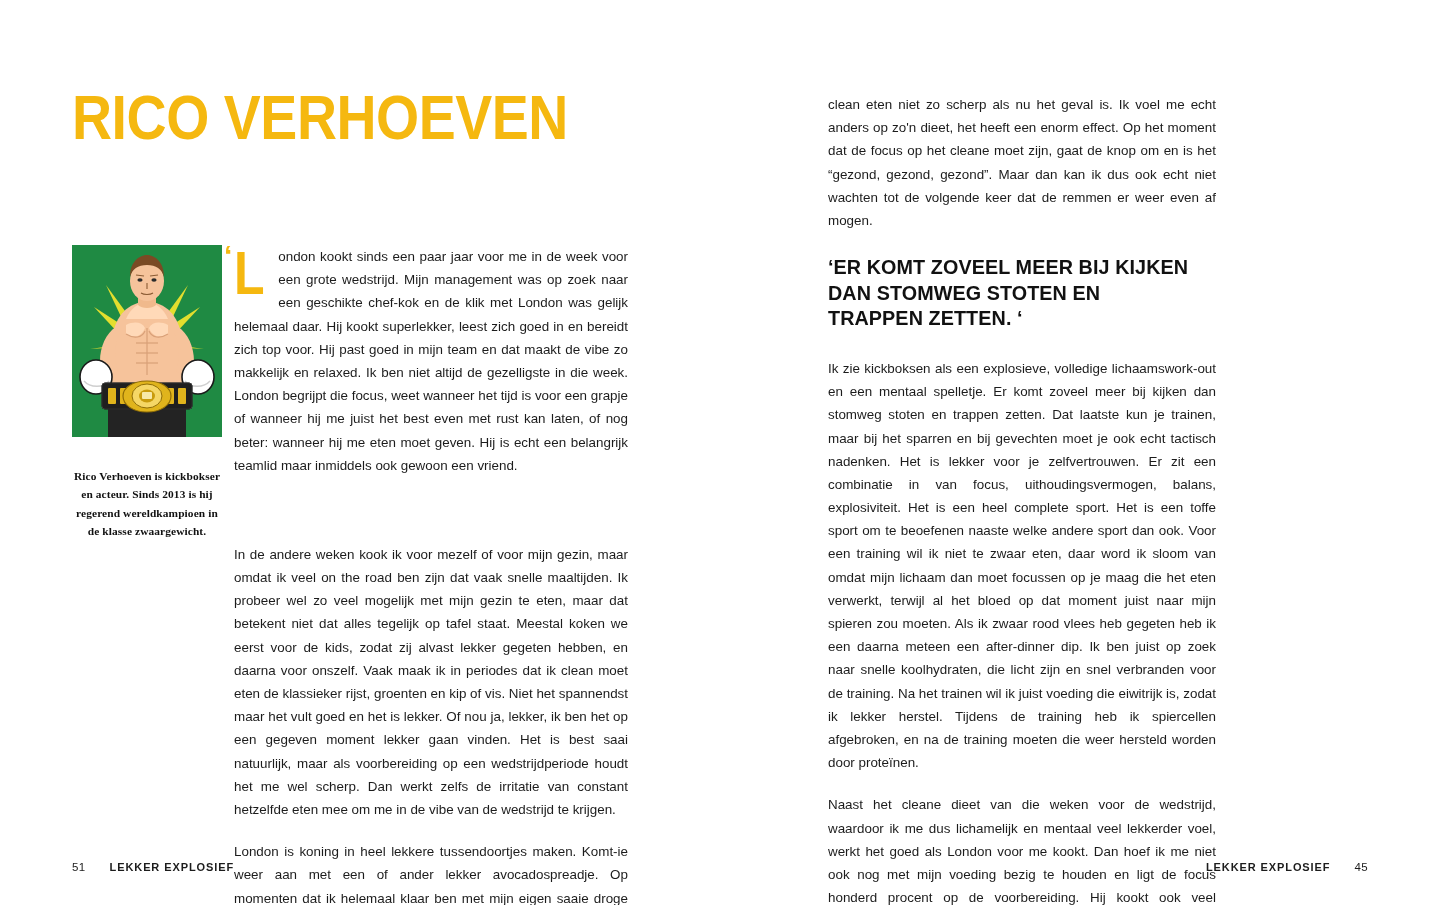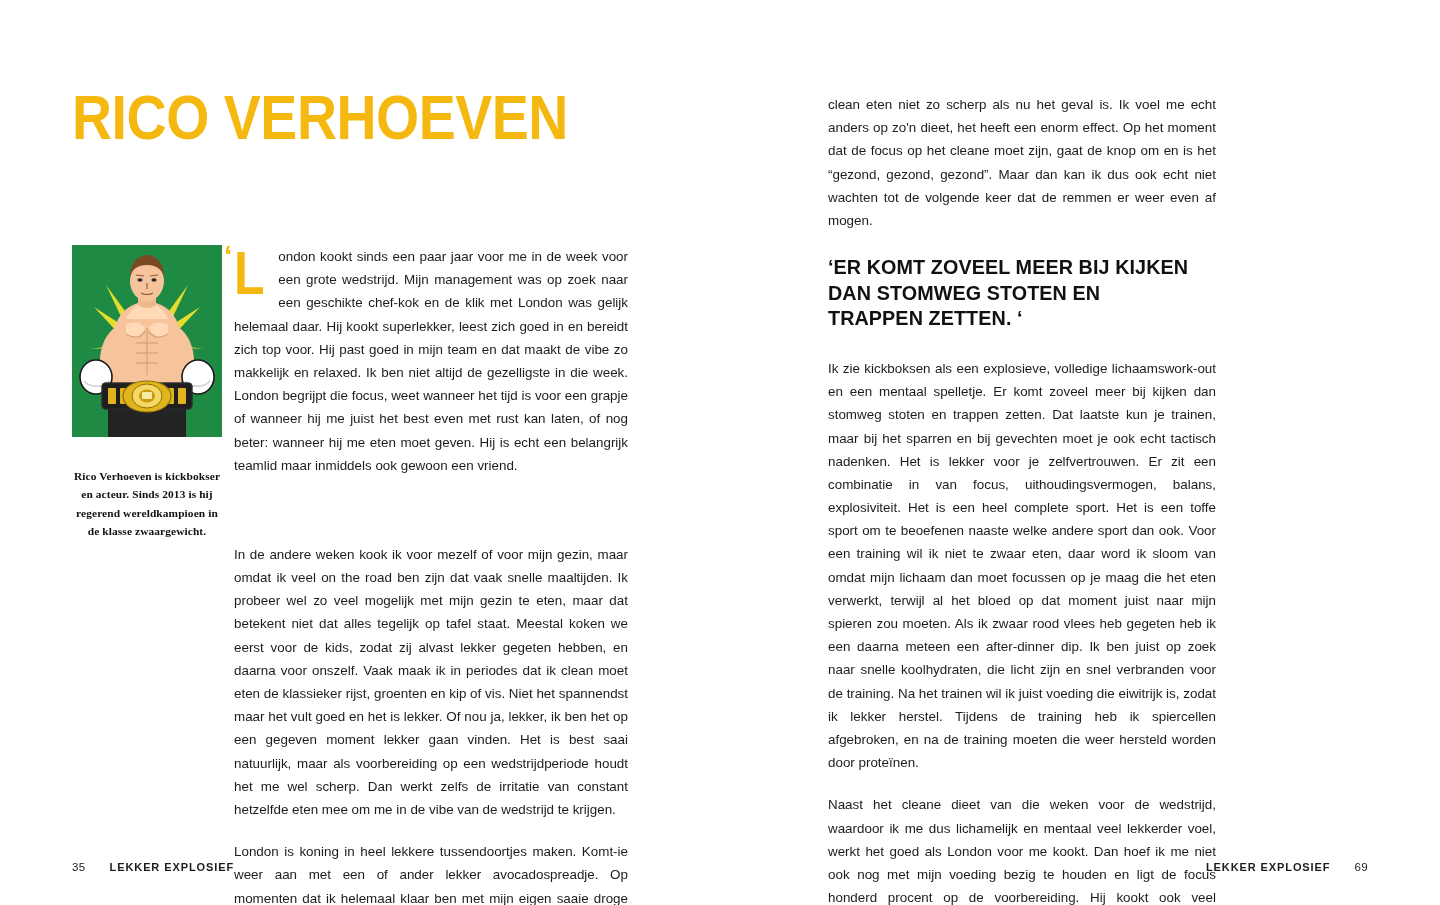--- a/index.html
+++ b/index.html
@@ -266,35 +266,35 @@
         </div>
       </div>
 
       <div style="margin-top:2px;margin-left:162px;width:394px;">
         <p class="body">In de andere weken kook ik voor mezelf of voor mijn gezin, maar omdat ik veel on the road ben zijn dat vaak snelle maaltijden. Ik probeer wel zo veel mogelijk met mijn gezin te eten, maar dat betekent niet dat alles tegelijk op tafel staat. Meestal koken we eerst voor de kids, zodat zij alvast lekker gegeten hebben, en daarna voor onszelf. Vaak maak ik in periodes dat ik clean moet eten de klassieker rijst, groenten en kip of vis. Niet het spannendst maar het vult goed en het is lekker. Of nou ja, lekker, ik ben het op een gegeven moment lekker gaan vinden. Het is best saai natuurlijk, maar als voorbereiding op een wedstrijdperiode houdt het me wel scherp. Dan werkt zelfs de irritatie van constant hetzelfde eten mee om me in de vibe van de wedstrijd te krijgen.</p>
         <p class="body">London is koning in heel lekkere tussendoortjes maken. Komt-ie weer aan met een of ander lekker avocadospreadje. Op momenten dat ik helemaal klaar ben met mijn eigen saaie droge rijst met kip en groenten, kan ik er echt naar uitkijken dat London weer lekkere dingen voor me komt maken. Ik hou namelijk enorm van lekker eten, kan er echt ontzettend blij van worden. Dat betekent ook dat ik constant op moet passen dat ik me niet laat gaan. Als ik geen topsport meer zou doen zou ik ook nog wel letten op mijn eten, maar dan ligt de focus op</p>
       </div>
     </div>
 
     <div class="footer footer-left">
-      <span class="folio">35</span>
+      <span class="folio">51</span>
       <span>LEKKER EXPLOSIEF</span>
     </div>
   </div>
 
   <div class="page page-right">
 
     <div class="right-body">
       <p class="body">clean eten niet zo scherp als nu het geval is. Ik voel me echt anders op zo'n dieet, het heeft een enorm effect. Op het moment dat de focus op het cleane moet zijn, gaat de knop om en is het “gezond, gezond, gezond”. Maar dan kan ik dus ook echt niet wachten tot de volgende keer dat de remmen er weer even af mogen.</p>
 
       <div class="pullquote">‘ER KOMT ZOVEEL MEER BIJ KIJKEN DAN STOMWEG STOTEN EN TRAPPEN ZETTEN. ‘</div>
 
       <p class="body">Ik zie kickboksen als een explosieve, volledige lichaamswork-out en een mentaal spelletje. Er komt zoveel meer bij kijken dan stomweg stoten en trappen zetten. Dat laatste kun je trainen, maar bij het sparren en bij gevechten moet je ook echt tactisch nadenken. Het is lekker voor je zelfvertrouwen. Er zit een combinatie in van focus, uithoudingsvermogen, balans, explosiviteit. Het is een heel complete sport. Het is een toffe sport om te beoefenen naaste welke andere sport dan ook. Voor een training wil ik niet te zwaar eten, daar word ik sloom van omdat mijn lichaam dan moet focussen op je maag die het eten verwerkt, terwijl al het bloed op dat moment juist naar mijn spieren zou moeten. Als ik zwaar rood vlees heb gegeten heb ik een daarna meteen een after-dinner dip. Ik ben juist op zoek naar snelle koolhydraten, die licht zijn en snel verbranden voor de training. Na het trainen wil ik juist voeding die eiwitrijk is, zodat ik lekker herstel. Tijdens de training heb ik spiercellen afgebroken, en na de training moeten die weer hersteld worden door proteïnen.</p>
       <p class="body">Naast het cleane dieet van die weken voor de wedstrijd, waardoor ik me dus lichamelijk en mentaal veel lekkerder voel, werkt het goed als London voor me kookt. Dan hoef ik me niet ook nog met mijn voeding bezig te houden en ligt de focus honderd procent op de voorbereiding. Hij kookt ook veel gevarieerder dan ik doe. Zelfs mijn rijst, groenten en kip-combinatie tilt hij naar een hoger plan.’</p>
     </div>
 
     <div class="footer footer-right">
       <span>LEKKER EXPLOSIEF</span>
-      <span class="folio">69</span>
+      <span class="folio">45</span>
     </div>
   </div>
 
 </div>
 
 </body></html>

